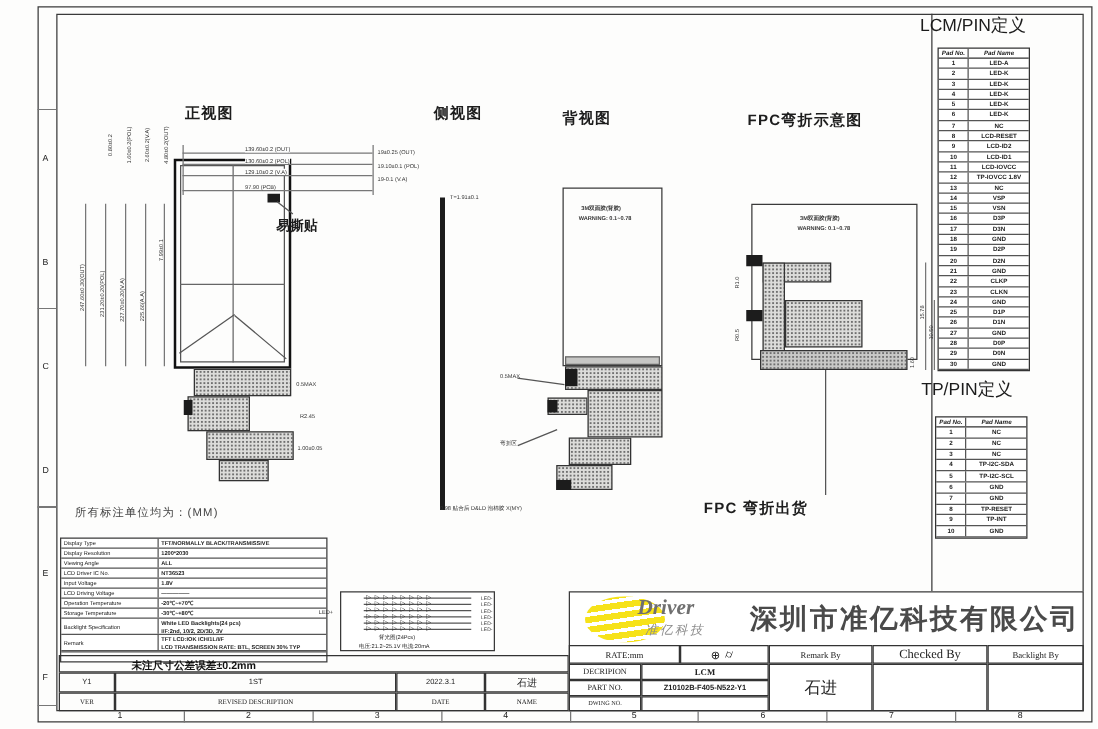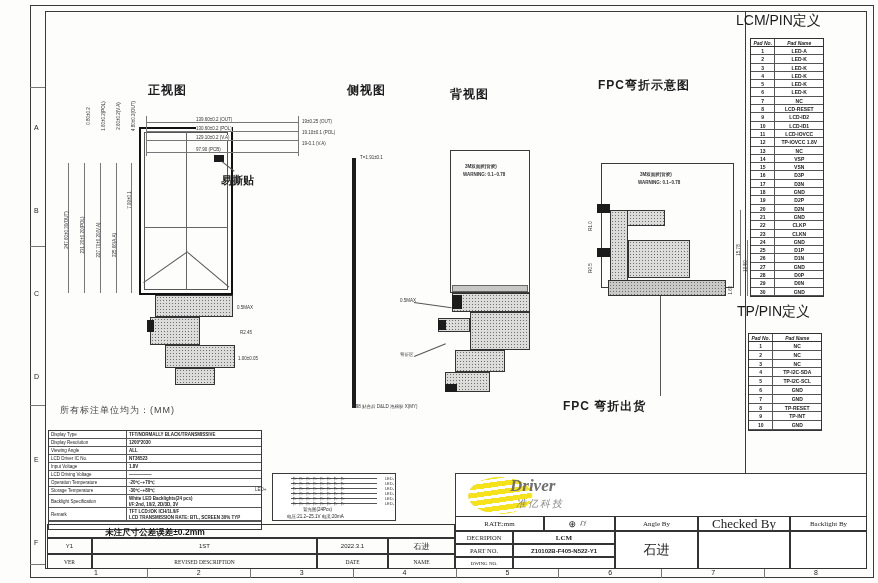--- a/index.html
+++ b/index.html
@@ -67,21 +67,21 @@
     <span style="flex:1;text-align:center;font-size:7px;border-right:0.5px solid #777;">6</span>
     <span style="flex:1;text-align:center;font-size:7px;border-right:0.5px solid #777;">7</span>
     <span style="flex:1;text-align:center;font-size:7px;">8</span>
   </div>
 
   <div class="vline" style="left:745px;top:11px;height:462px;"></div>
 
   <span class="t cjk-title" style="left:148px;top:82px;">正视图</span>
   <span class="t cjk-title" style="left:327px;top:82px;margin-left:20px;">侧视图</span>
   <span class="t cjk-title" style="left:450px;top:86px;">背视图</span>
-  <span class="t cjk-title" style="left:598px;top:77px;">FPC弯折示意图</span>
+  <span class="t cjk-title" style="left:598px;top:88px;">FPC弯折示意图</span>
 
   <div class="box" style="left:139px;top:127px;width:94px;height:168px;border-width:2px;border-color:#111;"></div>
   <div class="box thin" style="left:144px;top:132px;width:84px;height:158px;border-color:#555;"></div>
   <div class="vline" style="left:186px;top:132px;height:158px;background:#666;"></div>
   <div class="hline" style="left:144px;top:227px;width:84px;background:#666;"></div>
   <div class="lead" style="left:188px;top:252px;width:54px;transform:rotate(145deg);"></div>
   <div class="lead" style="left:188px;top:252px;width:54px;transform:rotate(40deg);"></div>
 
   <div class="darkcap" style="left:214px;top:155px;width:10px;height:7px;"></div>
   <div class="lead" style="left:222px;top:161px;width:16px;transform:rotate(38deg);"></div>
@@ -483,28 +483,29 @@
   <div class="cell serif" style="left:92px;top:554px;width:225px;height:15px;font-size:5.5px;">REVISED DESCRIPTION</div>
   <div class="cell serif" style="left:317px;top:554px;width:71px;height:15px;font-size:5.5px;">DATE</div>
   <div class="cell serif" style="left:388px;top:554px;width:67px;height:15px;font-size:5.5px;">NAME</div>
 
   <div class="box" style="left:455px;top:473px;width:412px;height:96px;background:#fff;"></div>
 
   <div class="abs" style="left:468px;top:477px;width:64px;height:37px;border-radius:50%;background:#f6e21a;
        background-image:repeating-linear-gradient(-8deg, transparent 0 5px, #ffffff 5px 8px);"></div>
   <span class="t serif" style="left:510px;top:476px;font-size:17px;font-weight:bold;font-style:italic;color:#6f6f6f;">Driver</span>
   <span class="t" style="left:516px;top:497px;font-size:10px;font-style:italic;color:#8a8a8a;letter-spacing:2px;">准亿科技</span>
+  <span class="t" style="left:600px;top:480px;font-size:22px;font-weight:bold;color:#4a4a4a;letter-spacing:2px;">深圳市准亿科技有限公司</span>
 
   <div class="cell serif" style="left:455px;top:516px;width:89px;height:15px;font-size:7px;">RATE:mm</div>
   <div class="cell" style="left:544px;top:516px;width:71px;height:15px;font-size:9px;letter-spacing:4px;">
     <span>⊕</span>
     <span>⌭</span>
   </div>
-  <div class="cell serif" style="left:615px;top:516px;width:83px;height:15px;font-size:7px;">Angle By</div>
-  <div class="cell serif" style="left:698px;top:516px;width:92px;height:15px;font-size:13px;">Checked By</div>
+  <div class="cell serif" style="left:615px;top:516px;width:83px;height:15px;font-size:7px;">Remark By</div>
+  <div class="cell serif" style="left:698px;top:516px;width:92px;height:15px;font-size:10px;">Checked By</div>
   <div class="cell serif" style="left:790px;top:516px;width:77px;height:15px;font-size:7px;">Backlight By</div>
 
   <div class="cell serif" style="left:455px;top:531px;width:58px;height:13px;font-size:6.5px;">DECRIPION</div>
   <div class="cell serif" style="left:513px;top:531px;width:102px;height:13px;font-size:7px;font-weight:bold;">LCM</div>
   <div class="cell serif" style="left:455px;top:544px;width:58px;height:13px;font-size:6.5px;">PART NO.</div>
   <div class="cell" style="left:513px;top:544px;width:102px;height:13px;font-size:6px;font-weight:bold;">Z10102B-F405-N522-Y1</div>
   <div class="cell serif" style="left:455px;top:557px;width:58px;height:12px;font-size:5px;">DWING NO.</div>
   <div class="cell" style="left:513px;top:557px;width:102px;height:12px;font-size:6px;"></div>
 
   <div class="cell" style="left:615px;top:531px;width:83px;height:38px;font-size:13px;">石进</div>

